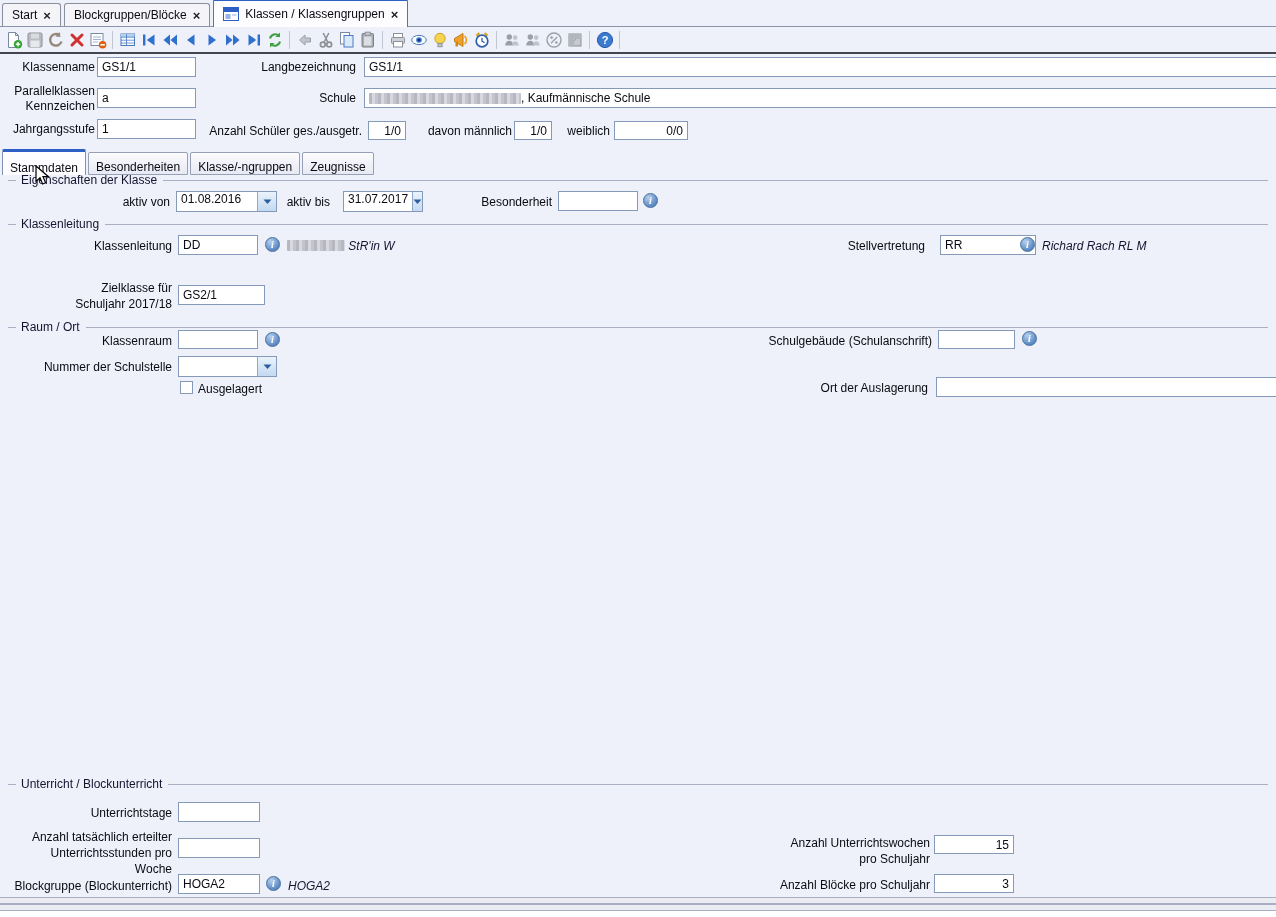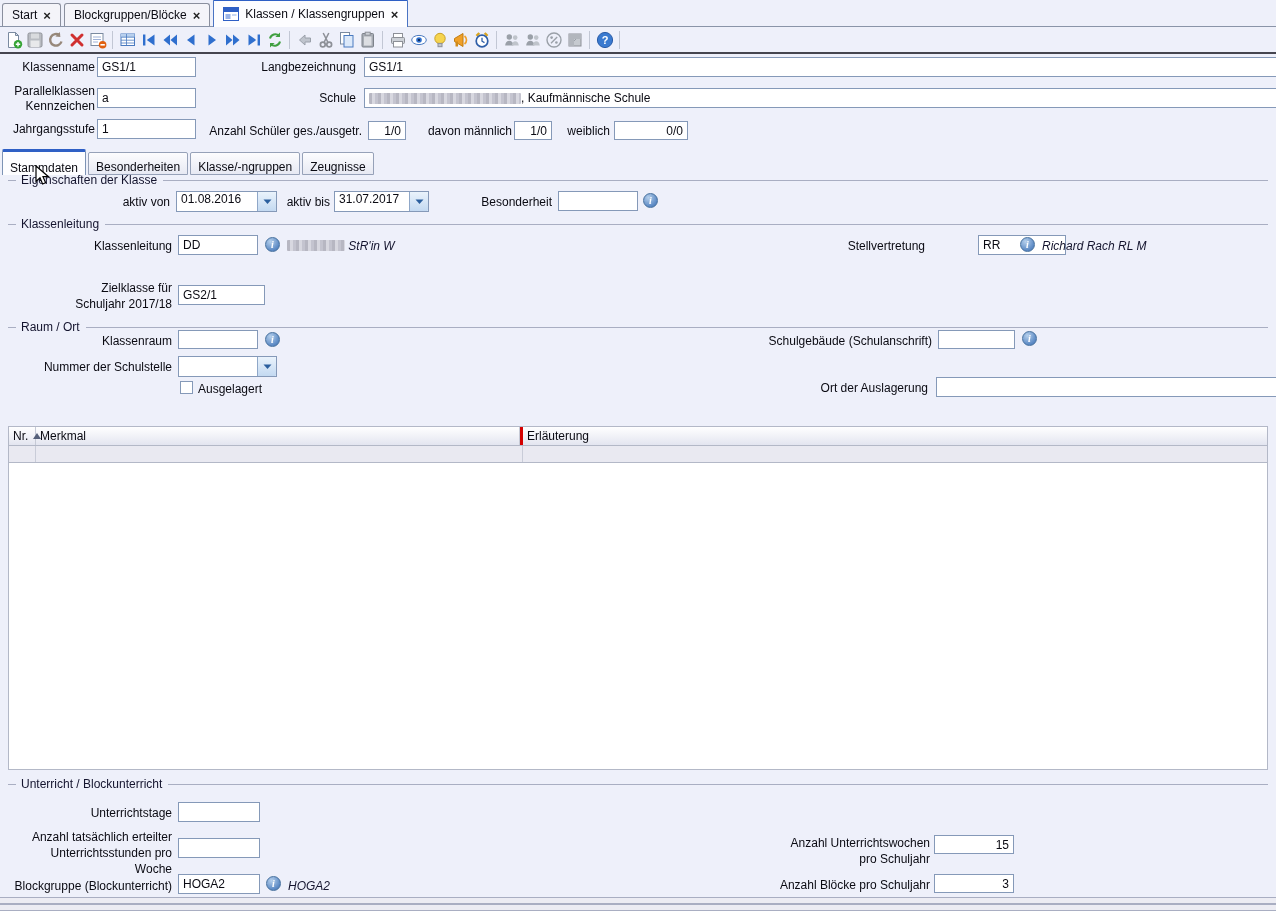--- a/index.html
+++ b/index.html
@@ -337,21 +337,21 @@
   <div class="lbl r" style="left:70px;top:195px;width:100px">aktiv von</div>
   <div class="combo" style="left:176px;top:191px;width:101px">
     <span class="val">01.08.2016</span>
     <span class="cbtn">
         <svg width="9" height="6" viewBox="0 0 9 6">
           <path d="M0.5 0.5L4.5 5 8.5 0.5z" fill="#2b5f9e"></path>
         </svg>
       </span>
   </div>
   <div class="lbl r" style="left:230px;top:195px;width:100px">aktiv bis</div>
-  <div class="combo" style="left:334px;top:191px;width:95px">
+  <div class="combo" style="left:343px;top:191px;width:80px">
     <span class="val">31.07.2017</span>
     <span class="cbtn">
         <svg width="9" height="6" viewBox="0 0 9 6">
           <path d="M0.5 0.5L4.5 5 8.5 0.5z" fill="#2b5f9e"></path>
         </svg>
       </span>
   </div>
   <div class="lbl r" style="left:452px;top:195px;width:100px">Besonderheit</div>
   <div class="fld" style="left:558px;top:191px;width:80px">
       <span></span>
@@ -363,21 +363,21 @@
     </div>
   <div class="lbl r" style="left:72px;top:239px;width:100px">Klassenleitung</div>
   <div class="fld" style="left:178px;top:235px;width:80px">
       <span>DD</span>
     </div>
   <div class="info" style="left:265px;top:237px"></div>
   <div class="hint" style="left:287px;top:239px">
     <span class="redact" style="width:58px"></span> <span>StR'in W</span>
   </div>
   <div class="lbl r" style="left:825px;top:239px;width:100px">Stellvertretung</div>
-  <div class="fld" style="left:978px;top:235px;width:88px">
+  <div class="fld" style="left:940px;top:235px;width:96px">
       <span>RR</span>
     </div>
   <div class="info" style="left:1020px;top:237px"></div>
   <div class="hint" style="left:1042px;top:239px">Richard Rach RL M</div>
 
   <div class="lbl r" style="left:72px;top:281px;width:100px">Zielklasse für</div>
   <div class="lbl r" style="left:72px;top:297px;width:100px">Schuljahr 2017/18</div>
   <div class="fld" style="left:178px;top:285px;width:87px">
       <span>GS2/1</span>
     </div>
@@ -404,40 +404,20 @@
         </svg>
       </span>
   </div>
   <div class="chk" style="left:180px;top:381px"></div>
   <div class="lbl" style="left:198px;top:382px">Ausgelagert</div>
   <div class="lbl r" style="left:728px;top:381px;width:200px">Ort der Auslagerung</div>
   <div class="fld" style="left:936px;top:377px;width:341px">
       <span></span>
     </div>
 
-  <div class="grid">
-    <div class="ghead">
-      <div class="gcell" style="width:27px">
-        <span>Nr.</span>
-          <span class="tri-up"></span>
-      </div>
-      <div class="gcell" style="width:484px">
-          <span>Merkmal</span>
-        </div>
-      <div class="redbar"></div>
-      <div class="gcell" style="flex:1;border-right:none">
-          <span>Erläuterung</span>
-        </div>
-    </div>
-    <div class="gfilter">
-      <div class="fcell" style="width:27px"></div>
-      <div class="fcell" style="width:487px"></div>
-      <div class="fcell" style="flex:1;border-right:none"></div>
-    </div>
-  </div>
 
   <div class="sect" style="top:777px">
       <span>Unterricht / Blockunterricht</span>
     </div>
   <div class="lbl r" style="left:72px;top:806px;width:100px">Unterrichtstage</div>
   <div class="fld" style="left:178px;top:802px;width:82px">
       <span></span>
     </div>
   <div class="lbl r" style="left:0px;top:830px;width:172px">Anzahl tatsächlich erteilter</div>
   <div class="lbl r" style="left:0px;top:846px;width:172px">Unterrichtsstunden pro</div>

